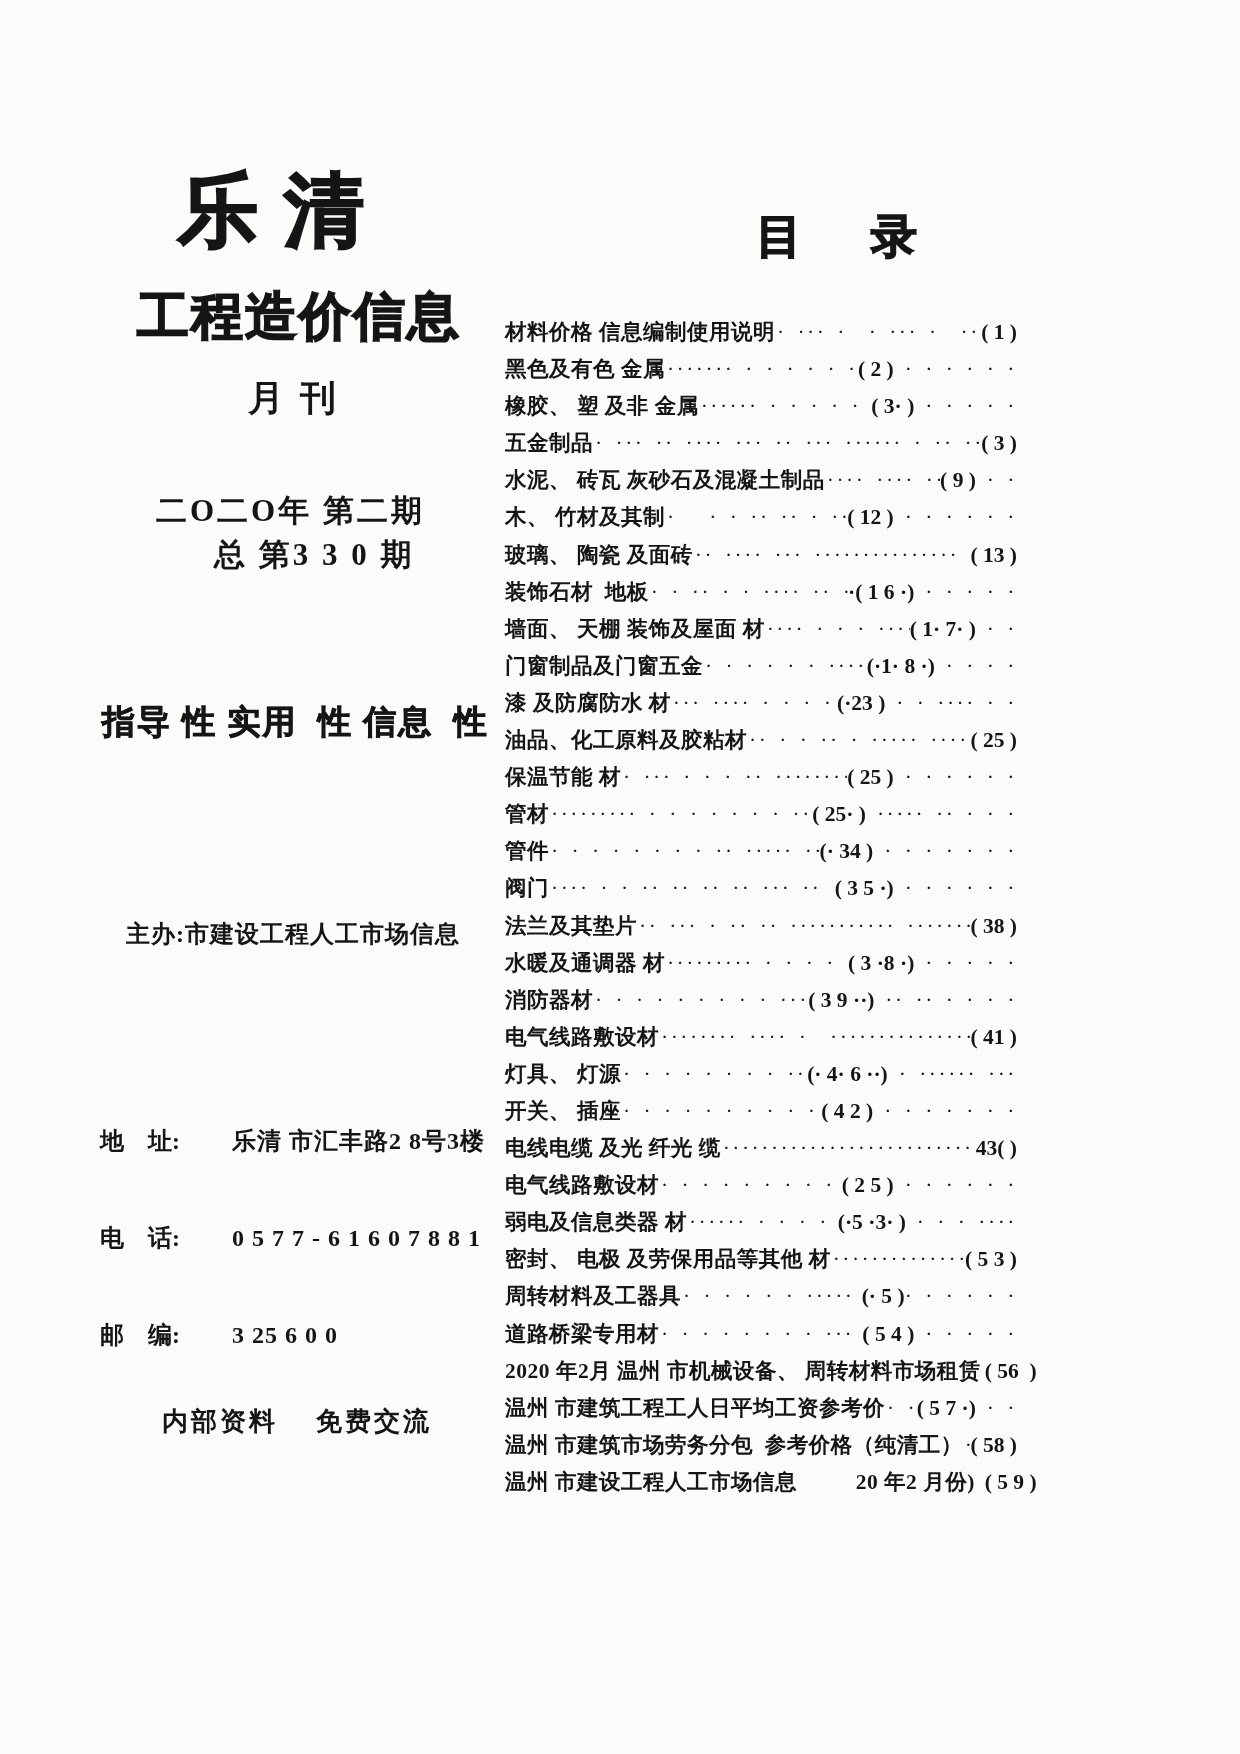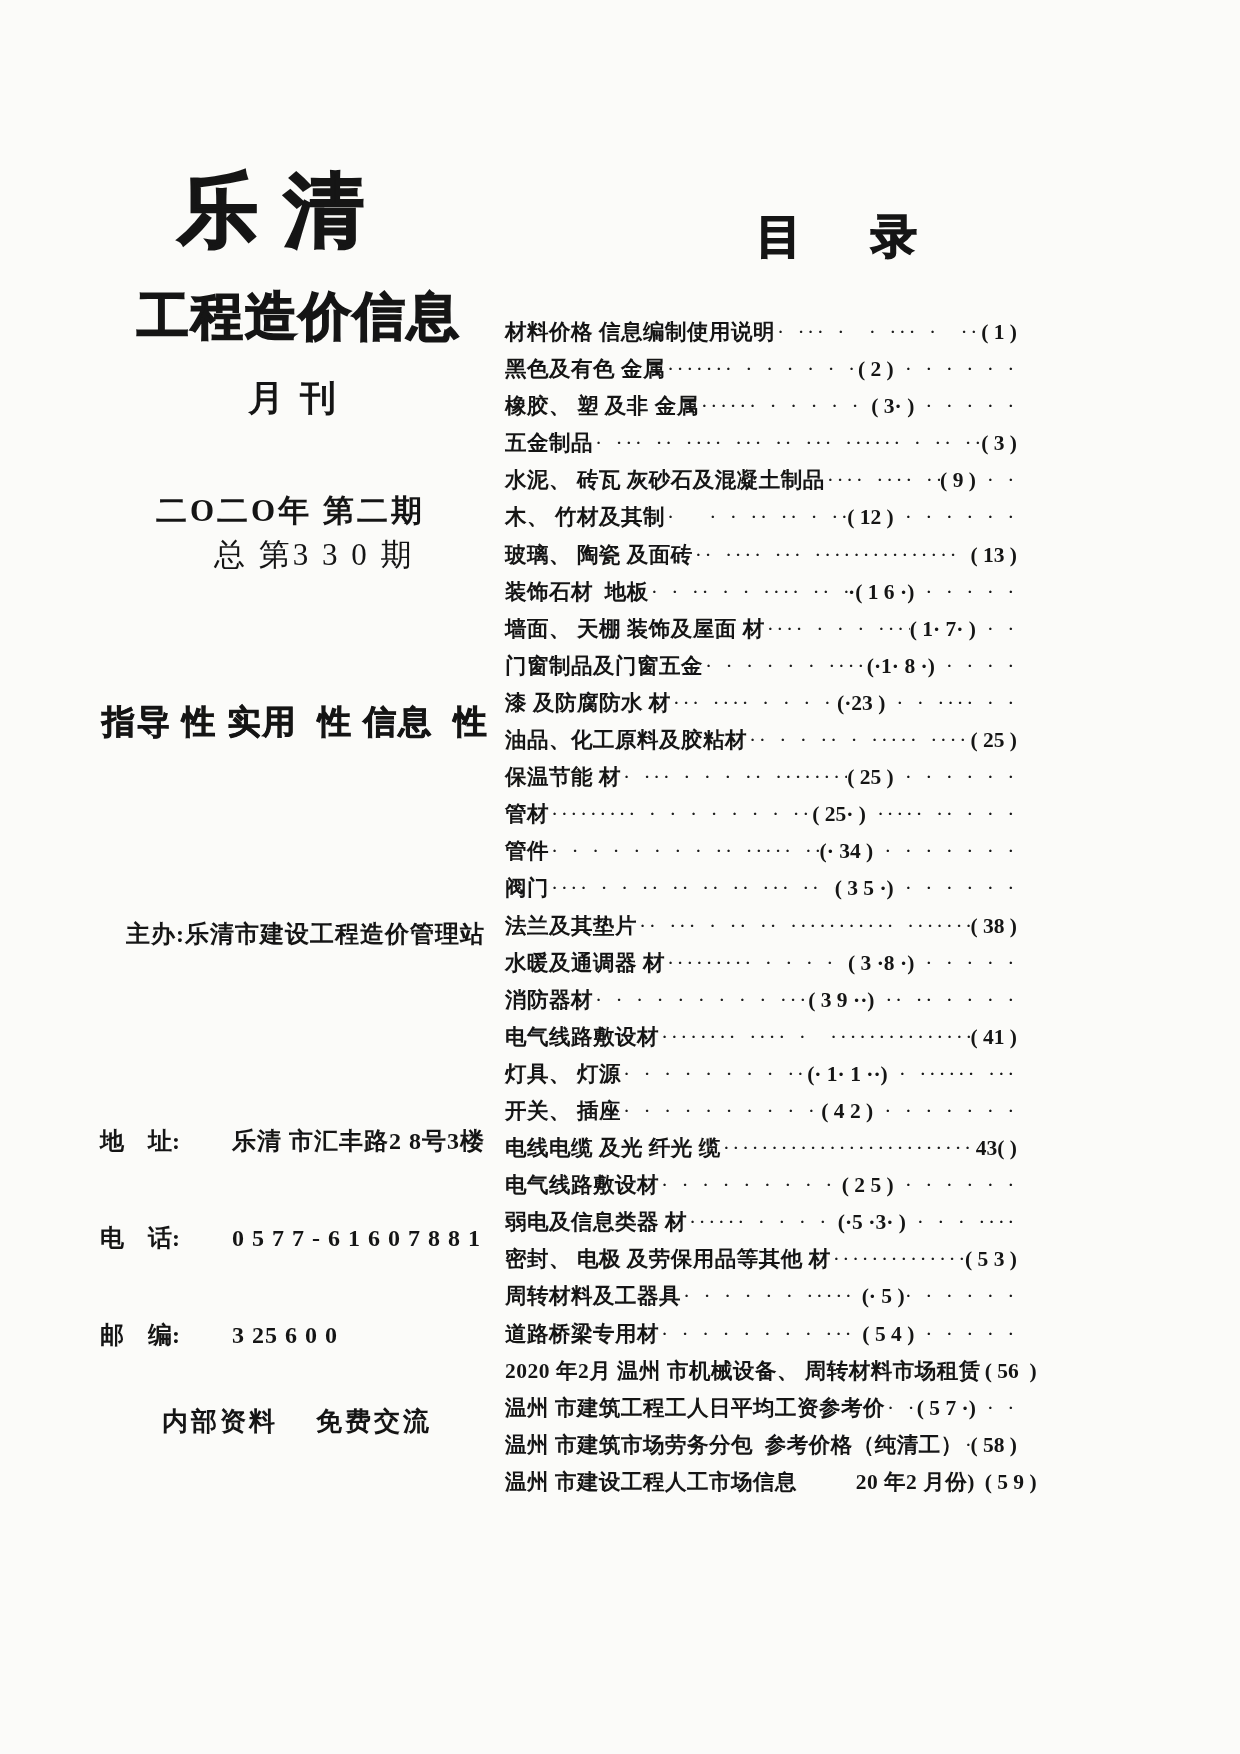--- a/index.html
+++ b/index.html
@@ -22,21 +22,21 @@
   .brand-sub{
     left:137px;top:282px;
     font-size:52px;font-weight:900;letter-spacing:2px;
     -webkit-text-stroke:1.5px #151515;
   }
   .periodical{
     left:248px;top:374px;
     font-size:36px;font-weight:800;letter-spacing:16px;
   }
   .issue1{left:156px;top:490px;font-size:31px;font-weight:600;letter-spacing:3px;}
-  .issue2{left:214px;top:534px;font-size:31px;font-weight:400;letter-spacing:3px;}
+  .issue2{left:214px;top:534px;font-size:31px;font-weight:700;letter-spacing:3px;}
   .slogan{
     left:102px;top:700px;
     font-size:33px;font-weight:800;letter-spacing:2px;
     -webkit-text-stroke:0.8px #151515;
   }
   .organizer{left:126px;top:918px;font-size:24px;font-weight:700;letter-spacing:1px;}
   .contact{left:100px;top:1066px;font-size:24px;font-weight:700;}
   .contact-row{display:flex;height:43px;line-height:43px;white-space:pre;}
   .contact-label{width:132px;}
   .contact-value{letter-spacing:1px;}
@@ -71,21 +71,21 @@
 <body>
 
 <div class="page">
 
   <div class="abs brand-large">乐清</div>
   <div class="abs brand-sub">工程造价信息</div>
   <div class="abs periodical">月刊</div>
   <div class="abs issue1">二O二O年 第二期</div>
   <div class="abs issue2">总 第3 3 0 期</div>
   <div class="abs slogan">指导 性 实用  性 信息  性</div>
-  <div class="abs organizer">主办:乐清市建设工程造价管理站</div>
+  <div class="abs organizer">主办:市建设工程人工市场信息</div>
 
   <div class="abs contact">
     <div class="contact-row">
       <span class="contact-label">地    址:</span>
       <span class="contact-value">乐清 市汇丰路2 8号3楼</span>
     </div>
     <div class="contact-row">
       <span class="contact-label">电    话:</span>
       <span class="contact-value">0 5 7 7 - 6 1 6 0 7 8 8 1</span>
     </div>
@@ -112,21 +112,21 @@
       <div class="toc-row"><span class="toc-entry-title">漆 及防腐防水 材</span><span class="toc-dots">··· ···· · · · · · · · ····</span><span class="toc-page">(·23 )</span><span class="toc-trail"> · · ···· · ·</span></div>
       <div class="toc-row"><span class="toc-entry-title">油品、化工原料及胶粘材</span><span class="toc-dots">·· · · ·· · ····· ·······</span><span class="toc-page">( 25 )</span></div>
       <div class="toc-row"><span class="toc-entry-title">保温节能 材</span><span class="toc-dots">· ··· · · · ·· ········ ·· ·· · · ·</span><span class="toc-page">( 25 )</span><span class="toc-trail"> · · · · · ·</span></div>
       <div class="toc-row"><span class="toc-entry-title">管材</span><span class="toc-dots">········· · · · · · · · ···· ·· ·· ····· ·· ·· ··</span><span class="toc-page">( 25· )</span><span class="toc-trail"> ····· ·· · · ·</span></div>
       <div class="toc-row"><span class="toc-entry-title">管件</span><span class="toc-dots">· · · · · · · · ·· ····· ·· ·· ·· ·· ·· ·· ····</span><span class="toc-page">(· 34 )</span><span class="toc-trail"> · · · · · · ·</span></div>
       <div class="toc-row"><span class="toc-entry-title">阀门</span><span class="toc-dots">···· · · ·· ·· ·· ·· ··· ·· ·· · · ··· ·· ···· ··· ··</span><span class="toc-page">( 3 5 ·)</span><span class="toc-trail"> · · · · · ·</span></div>
       <div class="toc-row"><span class="toc-entry-title">法兰及其垫片</span><span class="toc-dots">·· ··· · ·· ·· ··········· ··········· ········</span><span class="toc-page">( 38 )</span></div>
       <div class="toc-row"><span class="toc-entry-title">水暖及通调器 材</span><span class="toc-dots">········· · · · · ·· ·· ··· · ·</span><span class="toc-page">( 3 ·8 ·)</span><span class="toc-trail"> · · · · ·</span></div>
       <div class="toc-row"><span class="toc-entry-title">消防器材</span><span class="toc-dots">· · · · · · · · · ···· ·· ·· ·· ·· ·· ·· ·· ··</span><span class="toc-page">( 3 9 ··)</span><span class="toc-trail"> ·· ·· · · · ·</span></div>
       <div class="toc-row"><span class="toc-entry-title">电气线路敷设材</span><span class="toc-dots">········ ···· ·  ················· ·········</span><span class="toc-page">( 41 )</span></div>
-      <div class="toc-row"><span class="toc-entry-title">灯具、 灯源</span><span class="toc-dots">· · · · · · · · ·· ·· ·· ·· ·· ·· · ·· ······· ··</span><span class="toc-page">(· 1· 1 ··)</span><span class="toc-trail"> · ······ ···</span></div>
+      <div class="toc-row"><span class="toc-entry-title">灯具、 灯源</span><span class="toc-dots">· · · · · · · · ·· ·· ·· ·· ·· ·· · ·· ······· ··</span><span class="toc-page">(· 4· 6 ··)</span><span class="toc-trail"> · ······ ···</span></div>
       <div class="toc-row"><span class="toc-entry-title">开关、 插座</span><span class="toc-dots">· · · · · · · · · · · · · · · · · ·</span><span class="toc-page">( 4 2 )</span><span class="toc-trail"> · · · · · · ·</span></div>
       <div class="toc-row"><span class="toc-entry-title">电线电缆 及光 纤光 缆</span><span class="toc-dots">·························· ····· ·  · ··</span><span class="toc-page">43( )</span></div>
       <div class="toc-row"><span class="toc-entry-title">电气线路敷设材</span><span class="toc-dots">· · · · · · · · · · · · · · ·</span><span class="toc-page">( 2 5 )</span><span class="toc-trail"> · · · · · ·</span></div>
       <div class="toc-row"><span class="toc-entry-title">弱电及信息类器 材</span><span class="toc-dots">······ · · · · ······· · · · ·</span><span class="toc-page">(·5 ·3· )</span><span class="toc-trail"> · · · ····</span></div>
       <div class="toc-row"><span class="toc-entry-title">密封、 电极 及劳保用品等其他 材</span><span class="toc-dots">·····················</span><span class="toc-page">( 5 3 )</span></div>
       <div class="toc-row"><span class="toc-entry-title">周转材料及工器具</span><span class="toc-dots">· · · · · · ····· ·· ·· ·· ·· ·· ···</span><span class="toc-page">(· 5 )</span><span class="toc-trail">· · · · · ·</span></div>
       <div class="toc-row"><span class="toc-entry-title">道路桥梁专用材</span><span class="toc-dots">· · · · · · · · ··· · ······· · ·</span><span class="toc-page">( 5 4 )</span><span class="toc-trail"> · · · · ·</span></div>
       <div class="toc-row"><span class="toc-entry-title">2020 年2月 温州 市机械设备、 周转材料市场租赁</span><span class="toc-dots"></span><span class="toc-page">( 56  )</span></div>
       <div class="toc-row"><span class="toc-entry-title">温州 市建筑工程工人日平均工资参考价</span><span class="toc-dots">· · · ·· ·· ·· ···</span><span class="toc-page">( 5 7 ·)</span><span class="toc-trail"> · ·</span></div>
       <div class="toc-row"><span class="toc-entry-title">温州 市建筑市场劳务分包  参考价格（纯清工）</span><span class="toc-dots">· ·······</span><span class="toc-page">( 58 )</span></div>

